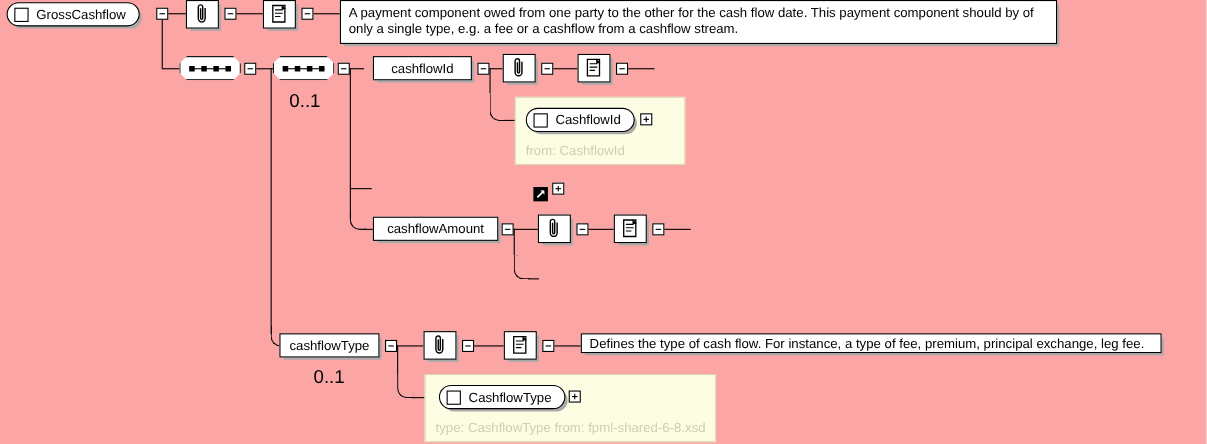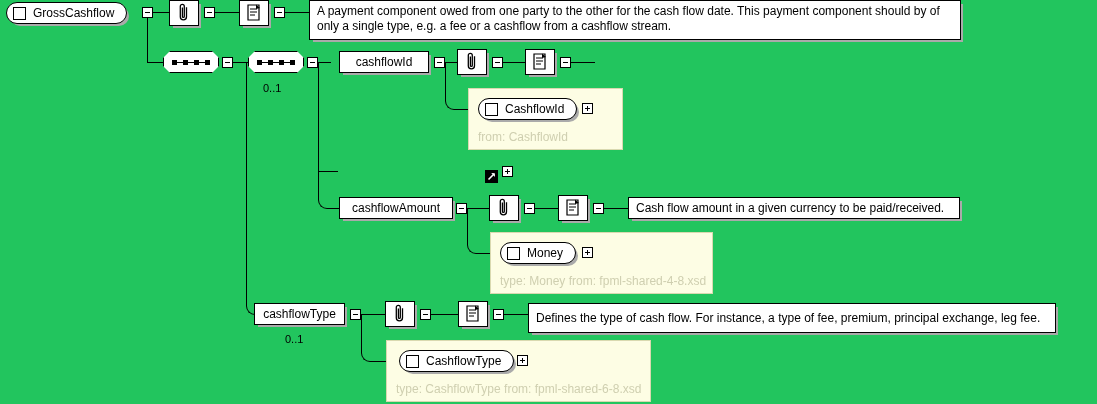--- a/index.html
+++ b/index.html
@@ -4,21 +4,21 @@
 <style>
   html, body {
     margin: 0;
     padding: 0;
     background: #ffffff;
   }
   #canvas {
     position: relative;
     width: 1097px;
     height: 404px;
-    background: #22c55e;
+    background: #fca5a5;
     font-family: "Liberation Sans", sans-serif;
     font-size: 12px;
     color: #000000;
     overflow: hidden;
   }
 
   
   .hline {
     position: absolute;
     height: 1px;
@@ -201,21 +201,21 @@
   .linkbadge {
     position: absolute;
     width: 13px; height: 13px;
     background: #000000;
     display: block;
   }
 
   
   .card {
     position: absolute;
-    font-size: 11px;
+    font-size: 17px;
     color: #000000;
     white-space: nowrap;
   }
 </style>
 </head>
 <body>
 
 <div id="canvas">
 
   <div class="stadium" style="left:6px; top:2px; height:22px;">
@@ -351,30 +351,21 @@
   <div class="iconbox" style="left:558px; top:195px;">
     <svg width="18" height="20" viewBox="0 0 18 20" aria-hidden="true">
       <path d="M3 2 h11 v15 H3 z" fill="#fff" stroke="#000" stroke-width="1.2"></path>
       <path d="M5 6 h7 M5 9 h7 M5 12 h5" stroke="#000" stroke-width="1"></path>
       <path d="M11 1.5 l4 3.5 -4 1 z" fill="#000"></path>
     </svg>
   </div>
   <div class="toggle" style="left:593px; top:203px;"></div>
   <div class="hline" style="left:604px; top:208px; width:24px;"></div>
 
-  <div class="descbox" style="left:628px; top:197px; width:332px; height:22px; display:flex; align-items:center;">Cash flow amount in a given currency to be paid/received.</div>
-
-  <div class="typepanel" style="left:490px; top:232px; width:223px; height:62px;">
-    <div class="stadium" style="left:9px; top:9px; height:22px; position:absolute;">
-      <span class="sq"></span>
-      <span>Money</span>
-    </div>
-    <div class="toggle plus" style="left:91px; top:14px;"></div>
-    <div class="tlabel">type: Money from: fpml-shared-4-8.xsd</div>
-  </div>
+
 
   <div class="ebox" style="left:254px; top:303px; width:91px;">cashflowType</div>
   <div class="card" style="left:285px; top:333px;">0..1</div>
   <div class="toggle" style="left:350px; top:309px;"></div>
 
   <div class="hline" style="left:361px; top:314px; width:24px;"></div>
   <div class="vline" style="left:361px; top:314px; height:26px;"></div>
   <div class="elbow-bl" style="left:361px; top:340px; width:14px; height:21px;"></div>
   <div class="hline" style="left:374px; top:361px; width:12px;"></div>
 
@@ -389,21 +380,21 @@
   <div class="iconbox" style="left:458px; top:301px;">
     <svg width="18" height="20" viewBox="0 0 18 20" aria-hidden="true">
       <path d="M3 2 h11 v15 H3 z" fill="#fff" stroke="#000" stroke-width="1.2"></path>
       <path d="M5 6 h7 M5 9 h7 M5 12 h5" stroke="#000" stroke-width="1"></path>
       <path d="M11 1.5 l4 3.5 -4 1 z" fill="#000"></path>
     </svg>
   </div>
   <div class="toggle" style="left:493px; top:309px;"></div>
   <div class="hline" style="left:504px; top:314px; width:24px;"></div>
 
-  <div class="descbox" style="left:528px; top:303px; width:528px; height:30px; display:flex; align-items:center;">Defines the type of cash flow. For instance, a type of fee, premium, principal exchange, leg fee.</div>
+  <div class="descbox" style="left:528px; top:303px; width:528px; height:18px; display:flex; align-items:center;">Defines the type of cash flow. For instance, a type of fee, premium, principal exchange, leg fee.</div>
 
   <div class="typepanel" style="left:386px; top:340px; width:265px; height:62px;">
     <div class="stadium" style="left:12px; top:9px; height:22px; position:absolute;">
       <span class="sq"></span>
       <span>CashflowType</span>
     </div>
     <div class="toggle plus" style="left:130px; top:14px;"></div>
     <div class="tlabel">type: CashflowType from: fpml-shared-6-8.xsd</div>
   </div>
 

